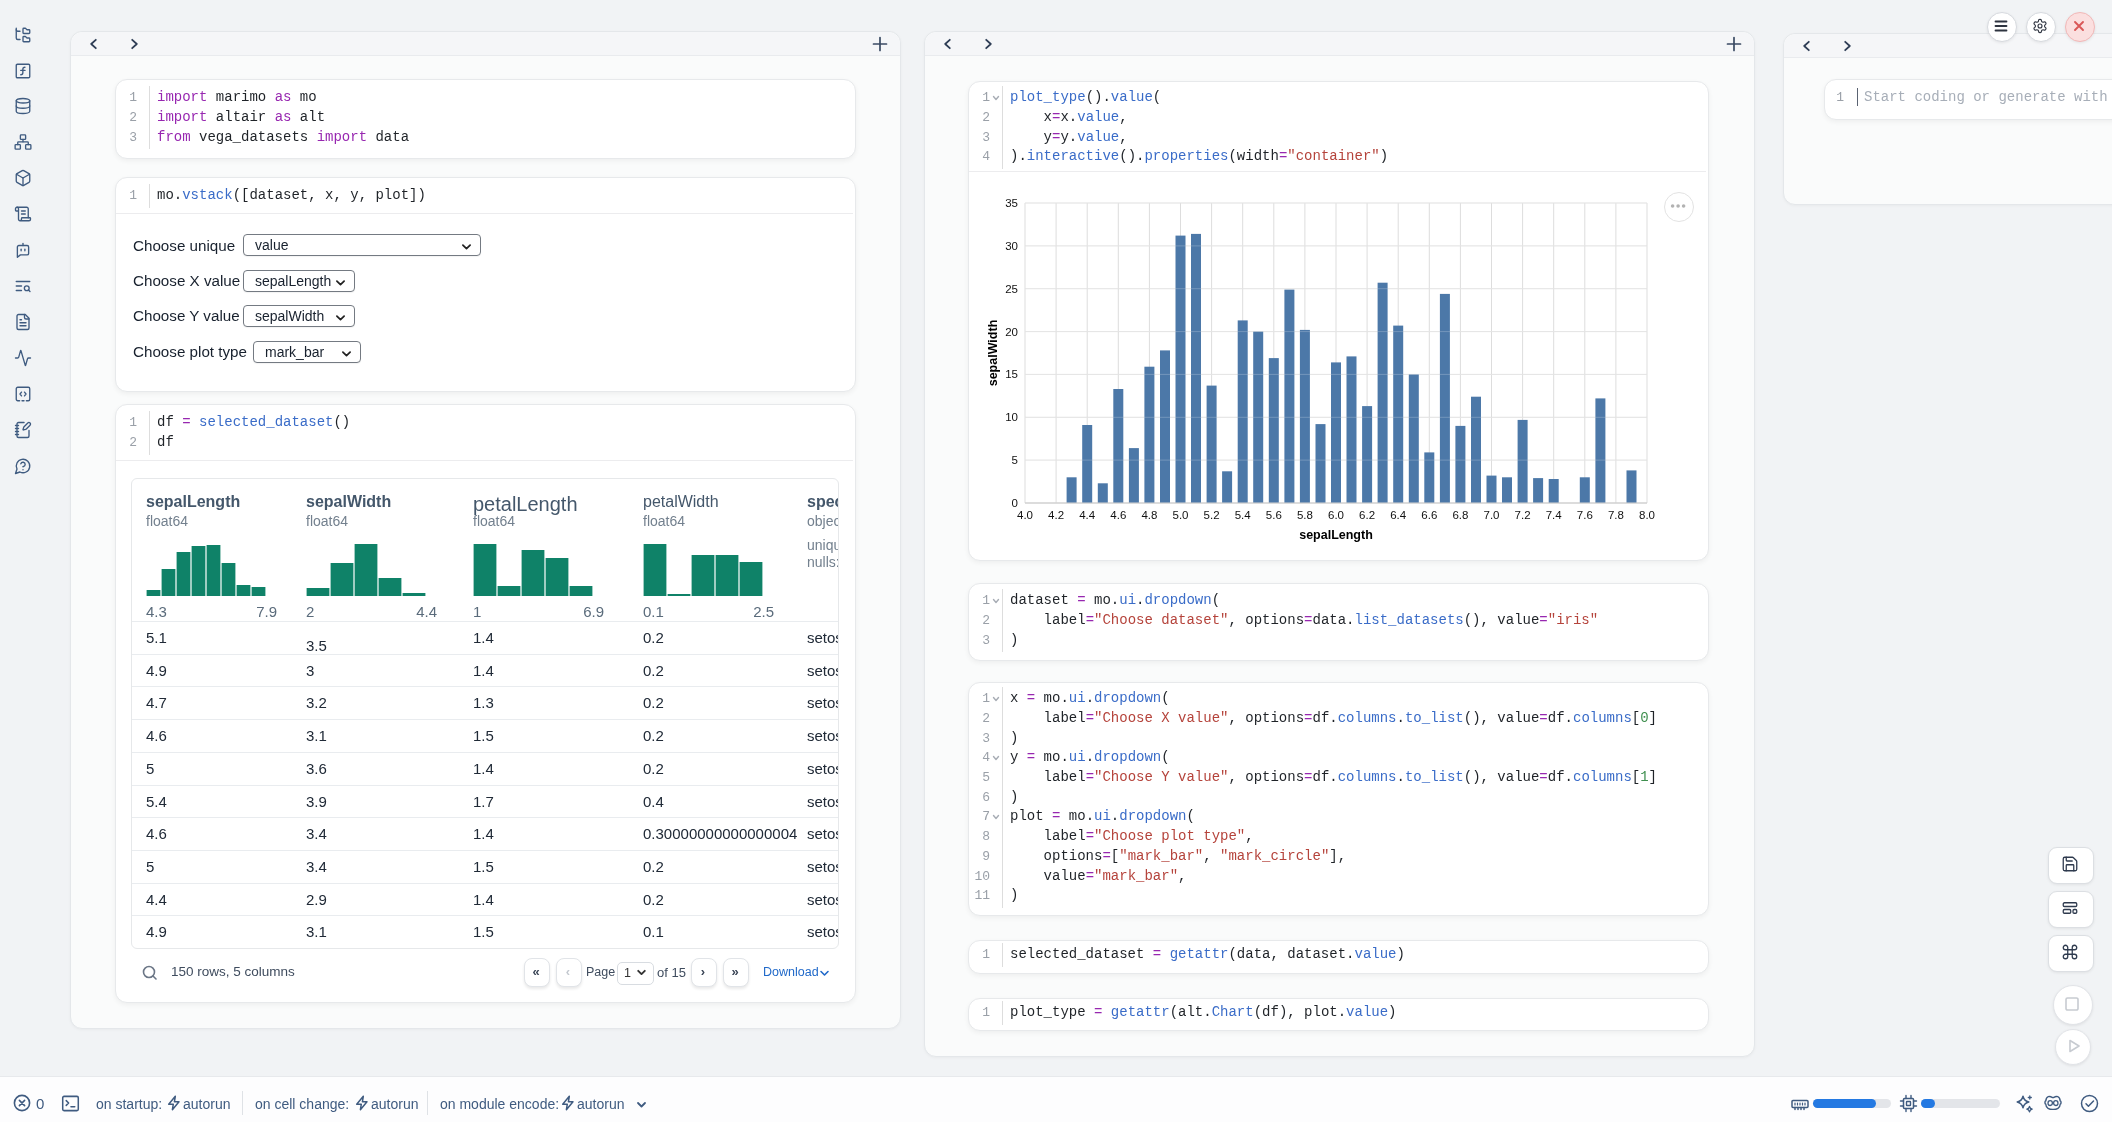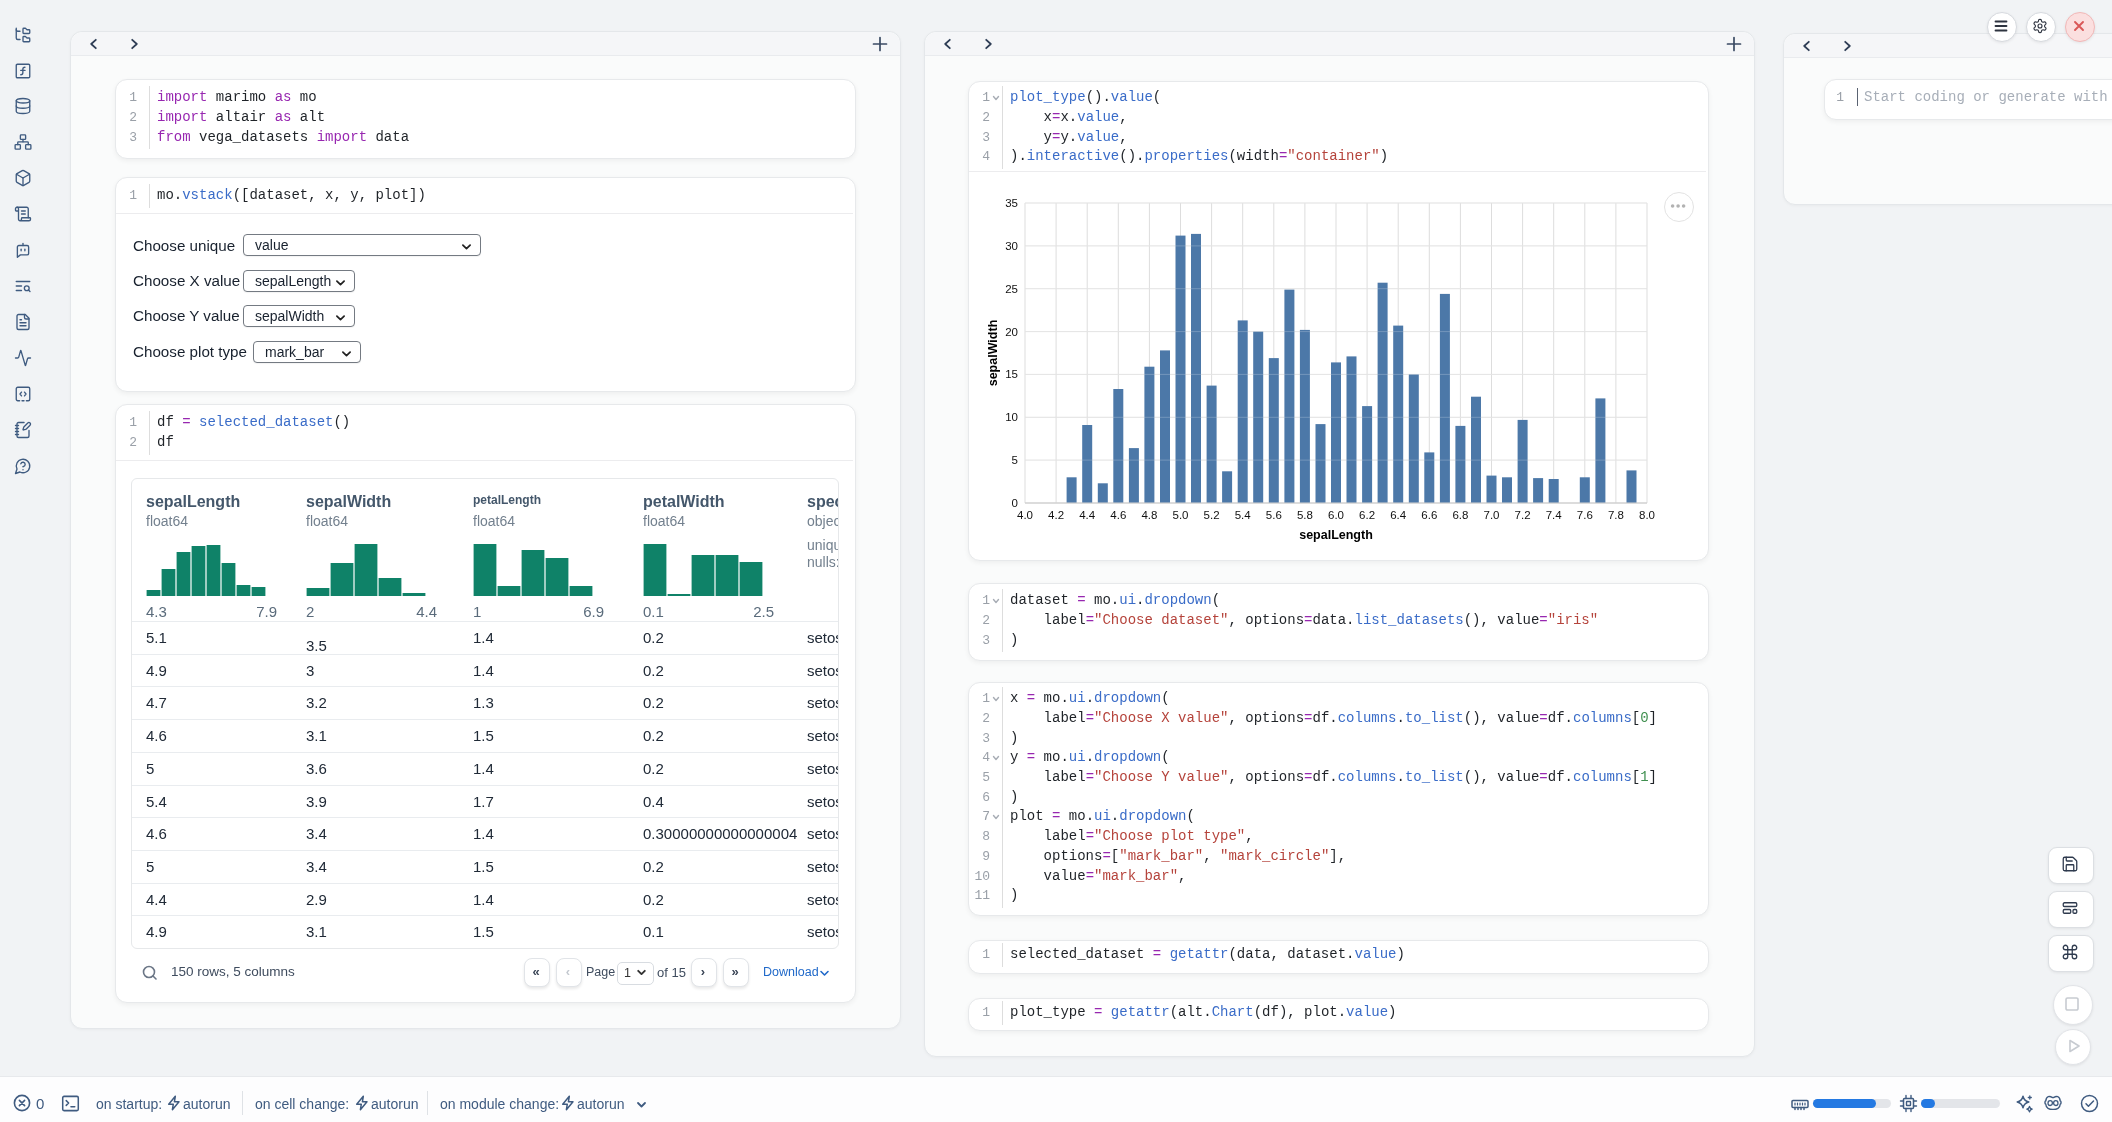--- a/index.html
+++ b/index.html
@@ -170,23 +170,23 @@
 <div class="gut" style="left:117px;top:413.2px;width:20px">1
 2</div>
 <div class="vsep" style="left:149px;top:411.2px;height:43.4px"></div>
 <div class="code" style="left:157px;top:413.2px">df <span class="k">=</span> <span class="f">selected_dataset</span>()
 df</div>
 <div class="abs" style="left:131px;top:478px;width:706px;height:469px;background:#fff;border:1px solid #e6e8ea;border-radius:6px;overflow:hidden">
     <div class="abs" style="left:14px;top:14px;font-size:16px;font-weight:bold;color:#44576b">sepalLength</div>
     <div class="abs" style="left:14px;top:34px;font-size:14px;color:#73808e">float64</div>
     <div class="abs" style="left:174px;top:14px;font-size:16px;font-weight:bold;color:#44576b">sepalWidth</div>
     <div class="abs" style="left:174px;top:34px;font-size:14px;color:#73808e">float64</div>
-    <div class="abs" style="left:341px;top:14px;font-size:12px;font-weight:bold;color:#44576b">petalLength</div>
+    <div class="abs" style="left:341px;top:14px;font-size:20px;font-weight:normal;color:#44576b">petalLength</div>
     <div class="abs" style="left:341px;top:34px;font-size:14px;color:#73808e">float64</div>
-    <div class="abs" style="left:511px;top:14px;font-size:16px;font-weight:bold;color:#44576b">petalWidth</div>
+    <div class="abs" style="left:511px;top:14px;font-size:16px;font-weight:normal;color:#44576b">petalWidth</div>
     <div class="abs" style="left:511px;top:34px;font-size:14px;color:#73808e">float64</div>
     <div class="abs" style="left:675px;top:14px;font-size:16px;font-weight:bold;color:#44576b">species</div>
     <div class="abs" style="left:675px;top:34px;font-size:14px;color:#73808e">object</div>
     <div class="abs" style="left:675px;top:58px;font-size:14px;color:#73808e;white-space:nowrap">unique: 3</div>
     <div class="abs" style="left:675px;top:75px;font-size:14px;color:#73808e;white-space:nowrap">nulls: 0</div>
     <svg class="abs" style="left:14px;top:65px" width="120" height="53" viewBox="0 0 120 53">
       <rect x="0.6" y="46.0" width="13.8" height="6" fill="#0f8268"></rect>
       <rect x="15.6" y="25.0" width="13.8" height="27" fill="#0f8268"></rect>
       <rect x="30.6" y="8.0" width="13.8" height="44" fill="#0f8268"></rect>
       <rect x="45.6" y="2.0" width="13.8" height="50" fill="#0f8268"></rect>
@@ -555,21 +555,21 @@
     <path d="M9.3 1.3 2.7 9.2h4.6l-.9 5.5 6.6-7.9H8.4Z" stroke="#3f5b80" stroke-width="1.5" fill="none" stroke-linecap="round" stroke-linejoin="round"></path>
   </svg>
 <div class="abs" style="left:183px;top:1096px;font-size:14px;color:#3f5b80;white-space:nowrap">autorun</div>
 <div class="abs" style="left:242px;top:1091px;width:1px;height:24px;background:#dfe2e6"></div>
 <div class="abs" style="left:255px;top:1096px;font-size:14px;color:#3f5b80;white-space:nowrap">on cell change:</div>
 <svg class="abs" style="left:354px;top:1095px" width="16" height="16" viewBox="0 0 16 16" fill="none">
     <path d="M9.3 1.3 2.7 9.2h4.6l-.9 5.5 6.6-7.9H8.4Z" stroke="#3f5b80" stroke-width="1.5" fill="none" stroke-linecap="round" stroke-linejoin="round"></path>
   </svg>
 <div class="abs" style="left:371px;top:1096px;font-size:14px;color:#3f5b80;white-space:nowrap">autorun</div>
 <div class="abs" style="left:427px;top:1091px;width:1px;height:24px;background:#dfe2e6"></div>
-<div class="abs" style="left:440px;top:1096px;font-size:14px;color:#3f5b80;white-space:nowrap">on module change:</div>
+<div class="abs" style="left:440px;top:1096px;font-size:14px;color:#3f5b80;white-space:nowrap">on module encode:</div>
 <svg class="abs" style="left:560px;top:1095px" width="16" height="16" viewBox="0 0 16 16" fill="none">
     <path d="M9.3 1.3 2.7 9.2h4.6l-.9 5.5 6.6-7.9H8.4Z" stroke="#3f5b80" stroke-width="1.5" fill="none" stroke-linecap="round" stroke-linejoin="round"></path>
   </svg>
 <div class="abs" style="left:577px;top:1096px;font-size:14px;color:#3f5b80;white-space:nowrap">autorun</div>
 <svg class="abs" style="left:635px;top:1098px" width="13" height="13" viewBox="0 0 13 13" fill="none">
     <path d="m3 5 3.5 3.5L10 5" stroke="#3f5b80" stroke-width="1.8" fill="none" stroke-linecap="round" stroke-linejoin="round"></path>
   </svg>
 <svg class="abs" style="left:1791px;top:1095px" width="18" height="18" viewBox="0 0 18 18" fill="none">
     <path d="M2 5.5h14a1 1 0 0 1 1 1v5a1 1 0 0 1-1 1H2a1 1 0 0 1-1-1v-5a1 1 0 0 1 1-1Z" stroke="#3f5b80" stroke-width="1.5" fill="none" stroke-linecap="round" stroke-linejoin="round"></path>
     <path d="M4 12.5v2M7 12.5v2M10 12.5v2M13 12.5v2" stroke="#3f5b80" stroke-width="1.5" fill="none" stroke-linecap="round" stroke-linejoin="round"></path>

